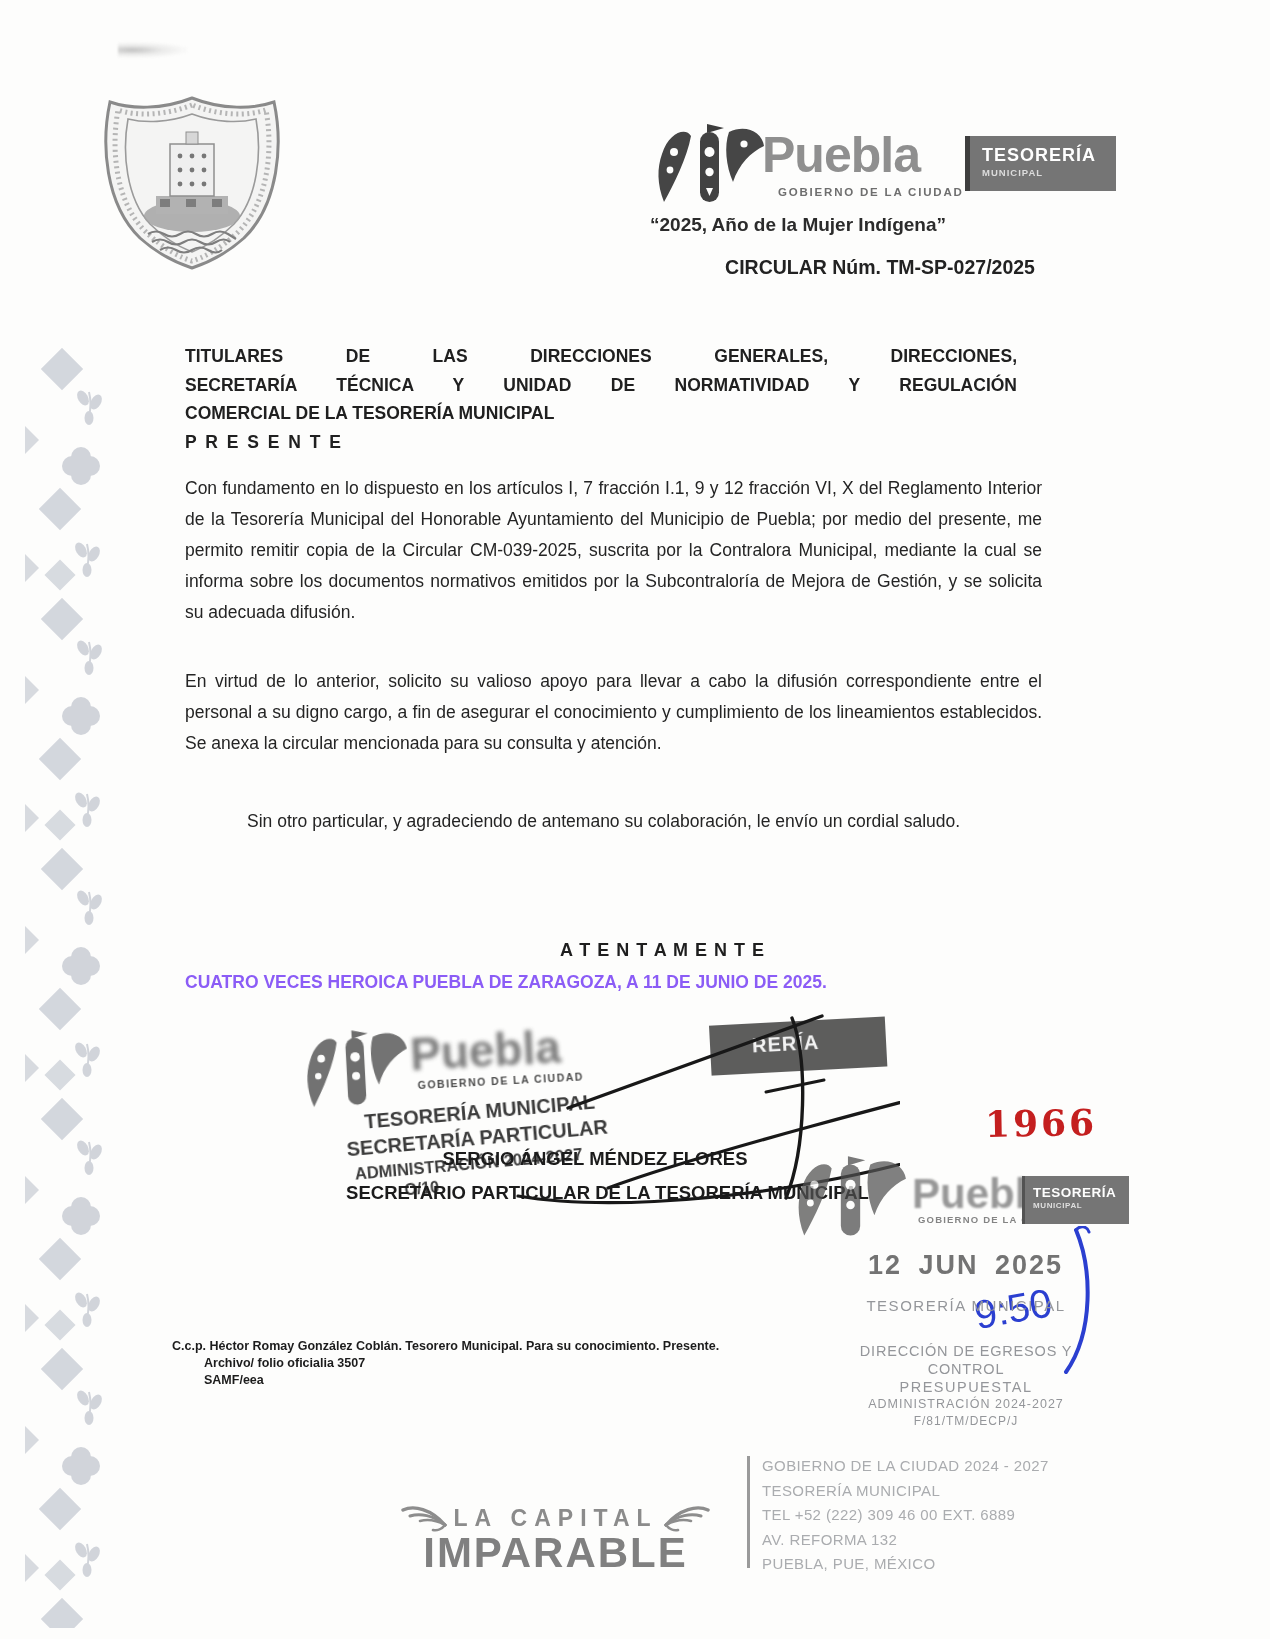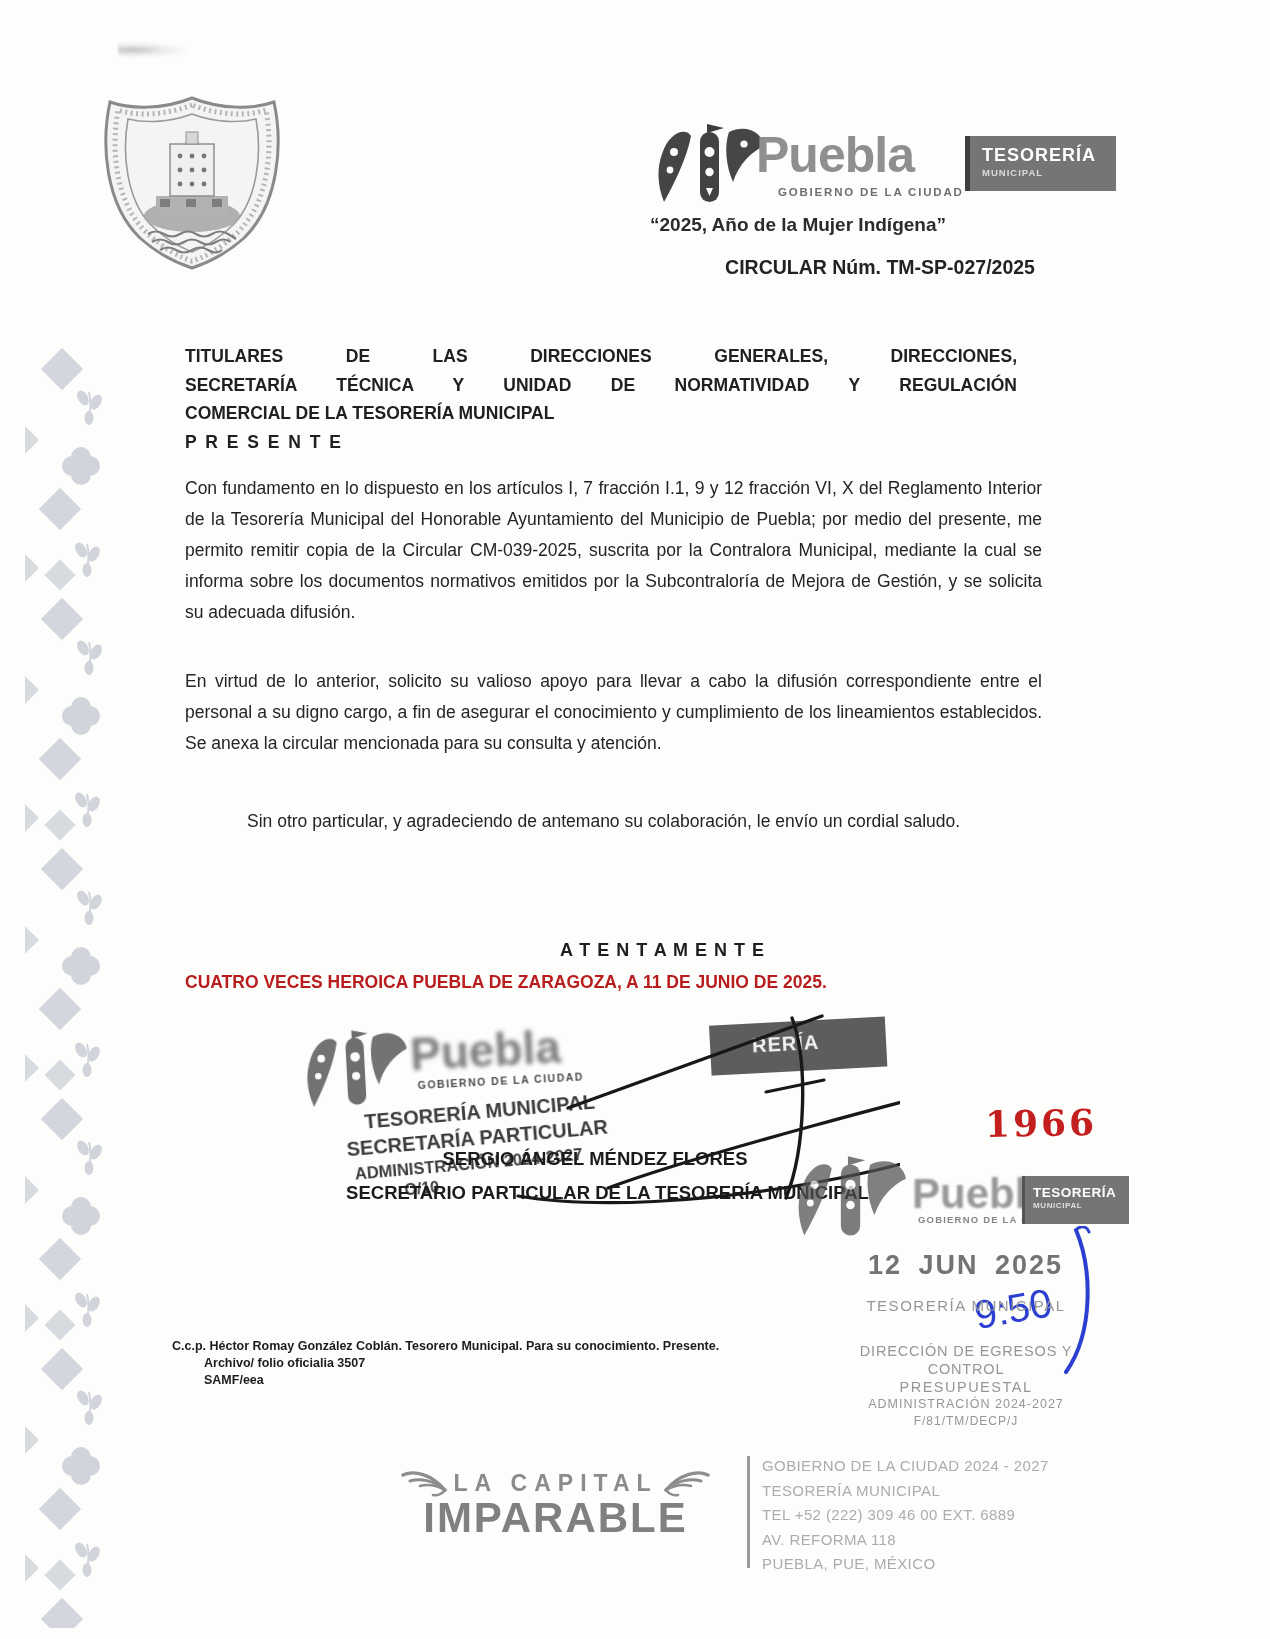--- a/index.html
+++ b/index.html
@@ -13,37 +13,37 @@
   .jline{text-align:justify;text-align-last:justify;}
 
   
   .smudge{left:118px;top:42px;width:70px;height:16px;
     background:radial-gradient(ellipse at 20% 50%, #9a9a9a 0%, rgba(170,170,170,.35) 40%, transparent 75%);
     filter:blur(1px);opacity:.6;}
   .crest{left:98px;top:92px;}
   .brand{height:100px;}
   .brand-head{left:650px;top:120px;width:470px;}
   .glyph{position:absolute;left:0;top:2px;}
-  .wordmark{position:absolute;left:106px;top:6px;font-size:50px;font-weight:bold;color:#8f8f8f;letter-spacing:-1px;}
+  .wordmark{position:absolute;left:112px;top:6px;font-size:50px;font-weight:bold;color:#8f8f8f;letter-spacing:-1px;}
   .tagline{position:absolute;left:128px;top:66px;font-size:11.5px;font-weight:bold;letter-spacing:1.8px;color:#6e6e6e;}
   .tbox{position:absolute;left:315px;top:16px;width:146px;height:55px;background:#757575;border-left:5px solid #3e3e3e;}
   .tbox .t1{color:#fff;font-weight:bold;font-size:18px;letter-spacing:1px;margin:9px 0 0 12px;}
   .tbox .t2{color:#dcdcdc;font-weight:bold;font-size:9.5px;letter-spacing:1px;margin:1px 0 0 12px;}
   .motto{left:650px;top:214px;width:460px;font-size:19px;font-weight:bold;color:#2b2b2b;}
   .circular{left:650px;top:256px;width:460px;font-size:19.5px;font-weight:bold;color:#222;text-align:center;}
 
   
   .recipient{left:185px;top:342px;width:832px;font-size:17.5px;font-weight:bold;line-height:28.5px;color:#202020;}
   .presente{letter-spacing:2px;}
   .para{left:185px;width:857px;font-size:17.5px;line-height:31px;color:#242424;}
   .p1{top:473px;}
   .p2{top:666px;}
   .p3{top:806px;text-indent:62px;}
   .atent{left:560px;top:940px;width:250px;font-size:18px;font-weight:bold;letter-spacing:1px;color:#1e1e1e;}
-  .placedate{left:185px;top:972px;width:860px;font-size:17.5px;font-weight:bold;color:#b91c1c;}
+  .placedate{left:185px;top:972px;width:860px;font-size:17.5px;font-weight:bold;color:#8b5cf6;}
 
   
   .stamp1{left:295px;top:1005px;width:630px;height:200px;transform:rotate(-3deg);}
   .st-glyph{position:absolute;left:5px;top:10px;opacity:.85;filter:blur(.5px);}
   .st-word{position:absolute;left:118px;top:12px;font-size:46px;font-weight:bold;color:#707070;filter:blur(2.2px);opacity:.9;}
   .st-tag{position:absolute;left:124px;top:64px;font-size:10.5px;font-weight:bold;letter-spacing:1.5px;color:#4a4a4a;filter:blur(.5px);}
   .st-box{position:absolute;left:418px;top:26px;width:176px;height:50px;background:#474747;opacity:.88;filter:blur(.6px);}
   .st-box span{color:#f2f2f2;font-weight:bold;font-size:20px;letter-spacing:1px;position:absolute;left:42px;top:11px;}
   .st-lines{position:absolute;left:42px;top:88px;width:330px;transform:rotate(-2deg);color:#3c3c3c;font-weight:bold;filter:blur(.3px);}
   .st-lines .l0{font-size:20px;margin-left:28px;}
@@ -71,21 +71,21 @@
   .recvstamp .r0{font-size:15px;letter-spacing:1.5px;line-height:19px;}
   .recvstamp .r1{font-size:14.5px;letter-spacing:.8px;line-height:18px;margin-top:27px;}
   .recvstamp .r2{font-size:14.5px;letter-spacing:1.5px;line-height:18px;}
   .recvstamp .r3{font-size:12.5px;letter-spacing:1px;line-height:17px;}
   .recvstamp .r4{font-size:12px;letter-spacing:1px;line-height:16px;}
 
   
   .ccp{left:172px;top:1338px;font-size:12.5px;font-weight:bold;color:#1c1c1c;line-height:17px;}
   .ccp .ind{margin-left:32px;}
   .capital{left:398px;top:1468px;width:315px;color:#868686;}
-  .cap-row{display:flex;align-items:center;justify-content:center;gap:6px;}
+  .cap-row{display:flex;align-items:center;justify-content:center;gap:6px;margin-top:35px;}
   .cap1{font-size:23px;font-weight:bold;letter-spacing:7px;color:#8b8b8b;white-space:nowrap;}
   .cap2{text-align:center;font-size:42px;font-weight:bold;letter-spacing:2px;color:#808080;margin-top:-4px;}
   .contactbar{left:747px;top:1456px;width:3px;height:112px;background:#9a9a9a;}
   .contact{left:762px;top:1454px;width:300px;font-size:15px;color:#aaacaf;line-height:24.5px;letter-spacing:.4px;}
   .ornament{left:25px;top:348px;}
 </style>
 </head>
 <body>
 
 <div class="page">
@@ -282,17 +282,17 @@
       </svg>
     </div>
     <div class="cap2">IMPARABLE</div>
   </div>
 
   <div class="abs contactbar"></div>
   <div class="abs contact">
     <div>GOBIERNO DE LA CIUDAD 2024 - 2027</div>
     <div>TESORERÍA MUNICIPAL</div>
     <div>TEL +52 (222) 309 46 00 EXT. 6889</div>
-    <div>AV. REFORMA  118</div>
+    <div>AV. REFORMA  132</div>
     <div>PUEBLA, PUE, MÉXICO</div>
   </div>
 
 </div>
 
 </body></html>

